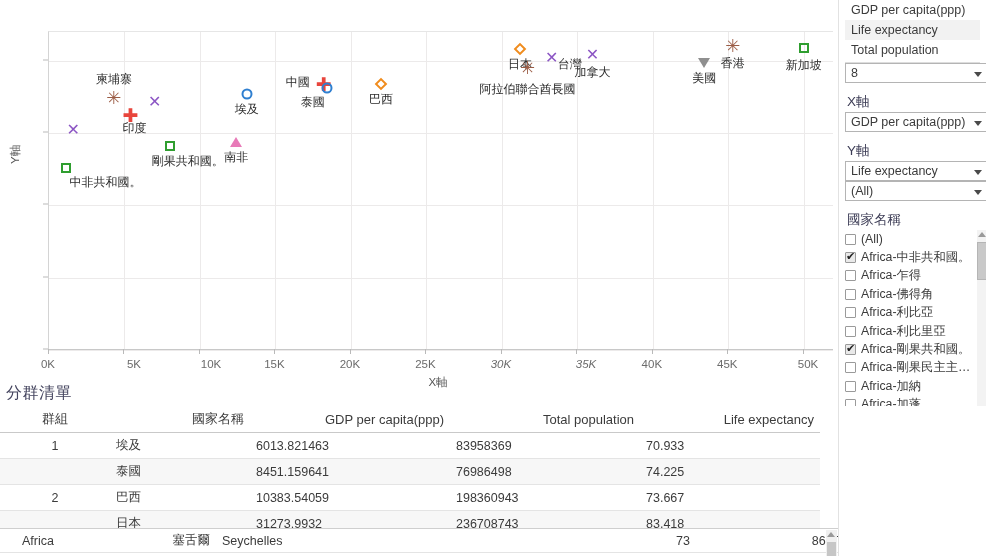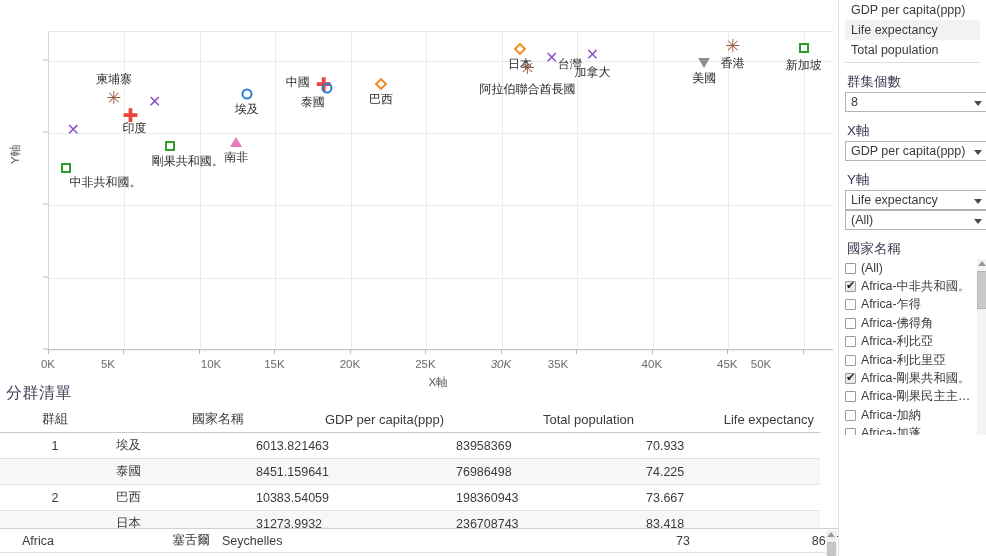--- a/index.html
+++ b/index.html
@@ -277,39 +277,39 @@
           <div class="marker m-star" style="color: rgb(155, 92, 69); left: 683.856px; top: 14.4545px;">✳</div>
           <div class="pt-label" style="left: 683.856px; top: 23.4545px;">香港</div>
           <div class="marker m-square" style="color: rgb(47, 158, 47); left: 754.808px; top: 16.2614px;"></div>
           <div class="pt-label" style="left: 754.808px; top: 25.2614px;">新加坡</div>
         </div>
       <div id="xaxis-line"></div>
       <div id="xaxis-title">X軸</div>
     <div class="xtick-mark" style="left: 48px;"></div>
         <div class="xtick-label" style="left: 48px;">0K</div>
         <div class="xtick-mark" style="left: 123.481px;"></div>
-        <div class="xtick-label" style="left: 108px;">5K</div>
+        <div class="xtick-label" style="left: 134px;">5K</div>
         <div class="xtick-mark" style="left: 198.962px;"></div>
         <div class="xtick-label" style="left: 211px;">10K</div>
         <div class="xtick-mark" style="left: 274.442px;"></div>
         <div class="xtick-label" style="left: 274.442px;">15K</div>
         <div class="xtick-mark" style="left: 349.923px;"></div>
         <div class="xtick-label" style="left: 349.923px;">20K</div>
         <div class="xtick-mark" style="left: 425.404px;"></div>
         <div class="xtick-label" style="left: 425.404px;">25K</div>
         <div class="xtick-mark" style="left: 500.885px;"></div>
         <div class="xtick-label" style="left: 500.885px; font-style: italic;">30K</div>
         <div class="xtick-mark" style="left: 576.365px;"></div>
-        <div class="xtick-label" style="left: 558px;">35K</div>
+        <div class="xtick-label" style="left: 586px; font-style: italic;">35K</div>
         <div class="xtick-mark" style="left: 651.846px;"></div>
         <div class="xtick-label" style="left: 651.846px;">40K</div>
         <div class="xtick-mark" style="left: 727.327px;"></div>
         <div class="xtick-label" style="left: 727.327px;">45K</div>
         <div class="xtick-mark" style="left: 802.808px;"></div>
-        <div class="xtick-label" style="left: 761px;">50K</div>
+        <div class="xtick-label" style="left: 808px;">50K</div>
         <div class="ytick-mark" style="left: 43px; top: 323px;"></div>
         <div class="ytick-mark" style="left: 43px; top: 250.727px;"></div>
         <div class="ytick-mark" style="left: 43px; top: 178.455px;"></div>
         <div class="ytick-mark" style="left: 43px; top: 106.182px;"></div>
         <div class="ytick-mark" style="left: 43px; top: 33.9091px;"></div>
       </div>
 
     <div class="panel-title" id="list-title">分群清單</div>
 
     <div id="cluster-table">
@@ -392,21 +392,20 @@
   </div>
 
   <div id="sidebar">
 
     <div id="field-list">
         <div class="field-item">GDP per capita(ppp)</div>
         <div class="field-item sel">Life expectancy</div>
         <div class="field-item">Total population</div>
       </div>
 
-    <div class="sb-label">群集個數</div>
     <div class="dd">
       <span>8</span>
       <span class="caret"></span>
     </div>
 
     <div class="sb-label">X軸</div>
     <div class="dd">
       <span>GDP per capita(ppp)</span>
       <span class="caret"></span>
     </div>

